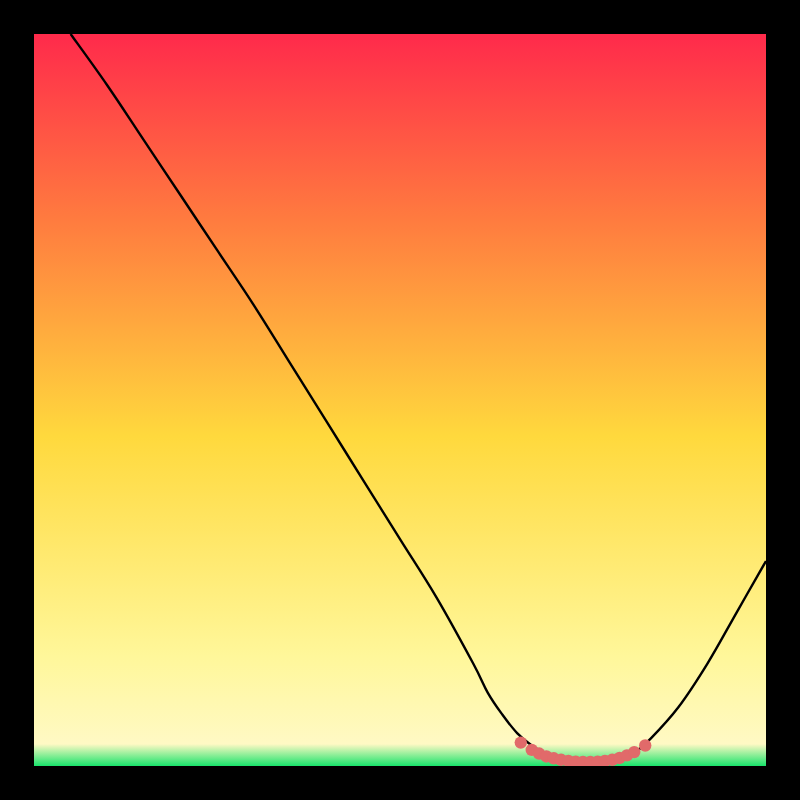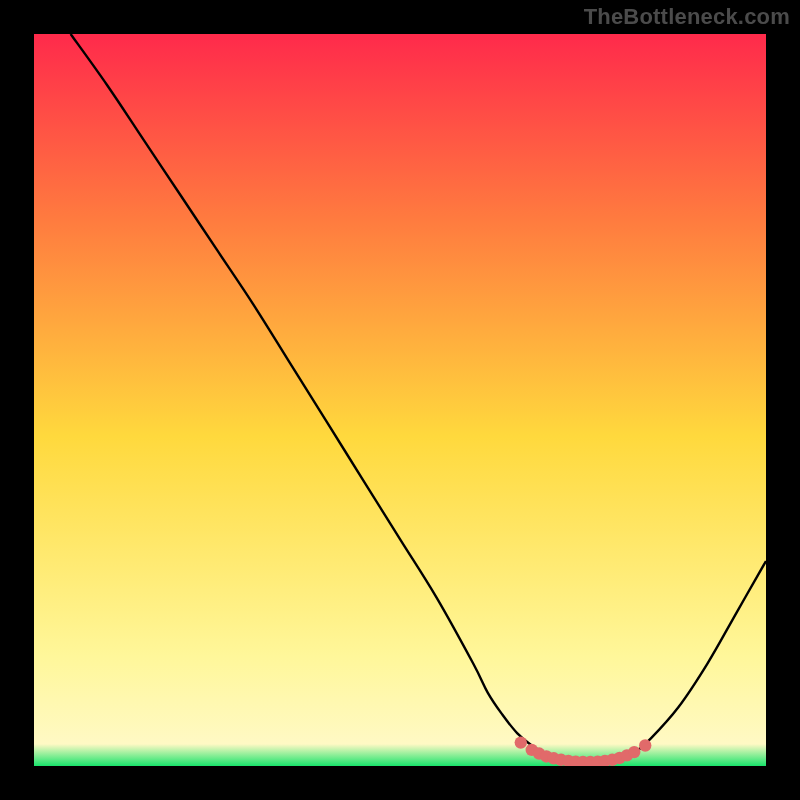--- a/index.html
+++ b/index.html
@@ -38,21 +38,20 @@
   }
   .plot-area svg {
     display: block;
   }
 </style>
 </head>
 <body>
 
 <div class="frame">
 
-  <div class="watermark">TheBottleneck.com</div>
 
   <div class="plot-area">
     <svg id="chart-svg" width="732" height="732" viewBox="0 0 732 732">
       <defs>
         <linearGradient id="bgGrad" x1="0" y1="0" x2="0" y2="1">
             <stop offset="0%" stop-color="#ff2a4b"></stop>
             <stop offset="25%" stop-color="#ff7a3f"></stop>
             <stop offset="55.00000000000001%" stop-color="#ffd93d"></stop>
             <stop offset="85%" stop-color="#fff79a"></stop>
             <stop offset="97%" stop-color="#fff9c4"></stop>

